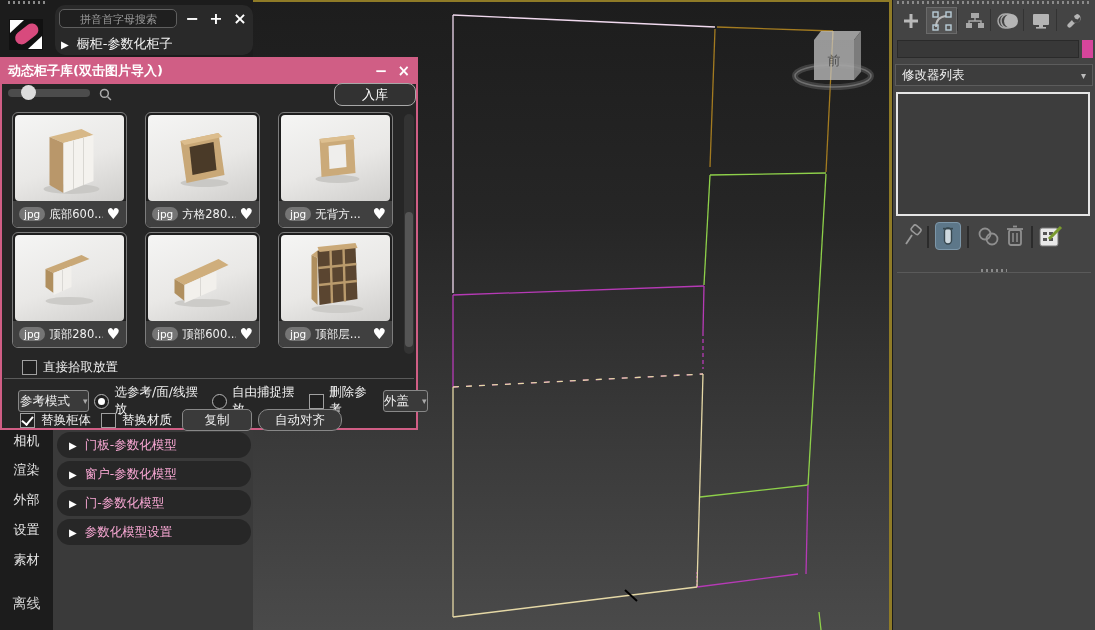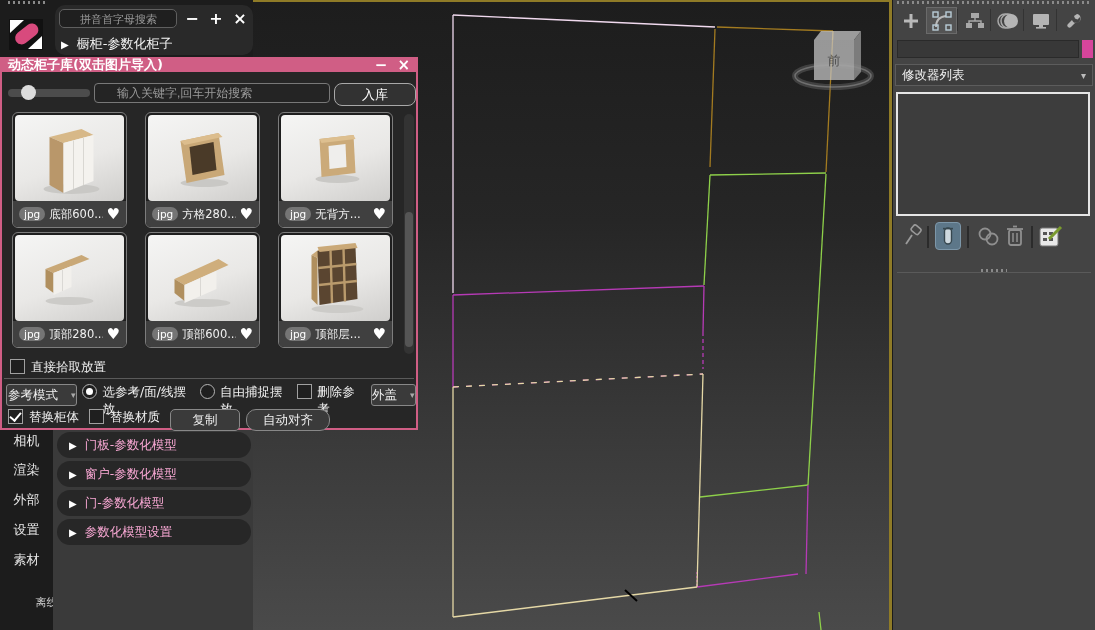--- a/index.html
+++ b/index.html
@@ -28,21 +28,21 @@
     border:1px solid #5f5f5f;border-radius:5px;color:#cfcfcf;font-size:11px;padding:0 4px 0 20px;box-sizing:border-box;}
   #mini-search::placeholder{color:#9a9a9a;}
   .wbtn{position:absolute;top:2px;width:22px;height:22px;color:#fff;font-size:16px;font-weight:bold;
     display:flex;align-items:center;justify-content:center;cursor:default;}
   #mini-cat{position:absolute;left:6px;top:30px;display:flex;align-items:center;gap:8px;}
   #mini-cat .arr{font-size:10px;color:#fff;}
   #mini-cat .lbl{font-size:13px;color:#f5f5f5;}
   
   #dialog{left:0;top:57px;width:418px;height:373px;background:#262626;
     border:2px solid #d05e85;box-sizing:border-box;}
-  #dlg-title{position:absolute;left:-2px;top:-2px;width:418px;height:15px;background:#d05e85;
+  #dlg-title{position:absolute;left:-2px;top:-2px;width:418px;height:27px;background:#d05e85;
     display:flex;align-items:center;padding:0 8px;box-sizing:border-box;}
   #dlg-title .t{font-size:13px;font-weight:bold;color:#fff;flex:1;}
   #dlg-title .b{color:#fff;font-weight:bold;font-size:15px;margin-left:10px;cursor:default;}
   #dlg-slider{position:absolute;left:6px;top:30px;width:82px;height:8px;background:#4c4c4c;border-radius:4px;}
   #dlg-knob{position:absolute;left:13px;top:-4px;width:15px;height:15px;border-radius:50%;background:#dcdcdc;}
   #dlg-search{position:absolute;left:92px;top:24px;width:236px;height:20px;background:#242424;
     border:1px solid #787878;border-radius:4px;color:#cfcfcf;font-size:12px;padding:0 6px 0 22px;box-sizing:border-box;}
   #dlg-search::placeholder{color:#9a9a9a;}
   #dlg-import{position:absolute;left:332px;top:24px;width:80px;height:21px;background:#323232;
     border:1px solid #a8a8a8;border-radius:8px;color:#fff;font-size:13px;display:flex;align-items:center;justify-content:center;}
@@ -55,21 +55,21 @@
   .badge{background:#757575;border-radius:7px;color:#fff;font-size:10.5px;padding:1px 5px;}
   .tname{font-size:11.5px;color:#f0f0f0;flex:1;white-space:nowrap;overflow:hidden;}
   .heart{color:#fff;font-size:15px;}
   #dlg-scroll{position:absolute;left:402px;top:55px;width:10px;height:240px;background:#333;border-radius:5px;}
   #dlg-thumb{position:absolute;left:1px;top:98px;width:8px;height:135px;background:#555;border-radius:4px;}
   .ck{width:13px;height:13px;border:1px solid #a0a0a0;background:#1f1f1f;display:inline-block;position:relative;flex:none;}
   .ck.checked::after{content:"";position:absolute;left:3px;top:0px;width:5px;height:9px;
     border:solid #fff;border-width:0 2px 2px 0;transform:rotate(40deg);}
   .radio{width:13px;height:13px;border:1px solid #b5b5b5;border-radius:50%;background:#1f1f1f;position:relative;flex:none;}
   .radio.sel::after{content:"";position:absolute;left:3px;top:3px;width:7px;height:7px;border-radius:50%;background:#fff;}
-  .row{position:absolute;display:flex;gap:6px;color:#f0f0f0;font-size:12.5px;}
+  .row{position:absolute;display:flex;align-items:center;gap:6px;color:#f0f0f0;font-size:12.5px;margin-left:12px;}
   .dbtn{background:#3a3a3a;border:1px solid #888;border-radius:3px;color:#f0f0f0;font-size:12.5px;
     display:flex;align-items:center;justify-content:center;gap:13px;height:22px;box-sizing:border-box;}
   .dbtn .dd{font-size:9px;color:#aaa;}
   #dlg-sep{position:absolute;left:2px;top:319px;width:410px;height:1px;background:#5a5a5a;}
   
   #cmd{left:893px;top:0;width:202px;height:630px;background:#444;}
   .tab{position:absolute;top:7px;width:31px;height:27px;display:flex;align-items:center;justify-content:center;}
   .tab.sel{background:#545454;border:1px solid #6a6a6a;box-sizing:border-box;}
   .tsep{position:absolute;top:9px;width:1px;height:22px;background:#333;}
   #name-input{position:absolute;left:4px;top:40px;width:182px;height:18px;background:#383838;
@@ -153,21 +153,21 @@
     <polygon points="1,1 15,1 1,14" fill="#fff"></polygon>
     <polygon points="33,30 19,30 33,17" fill="#fff"></polygon>
     <rect x="5" y="9" width="26" height="13" rx="6.5" fill="#d84a7d" transform="rotate(-38 17 15.5)"></rect>
   </svg>
 
   <div class="side-lbl" style="top:432px;">相机</div>
   <div class="side-lbl" style="top:461px;">渲染</div>
   <div class="side-lbl" style="top:491px;">外部</div>
   <div class="side-lbl" style="top:521px;">设置</div>
   <div class="side-lbl" style="top:551px;">素材</div>
-  <div class="side-lbl" style="top:595px;font-size:11px;color:#cfcfcf;margin-left:20px;">离线</div>
+  <div class="side-lbl" style="top:595px;font-size:14px;color:#cfcfcf;">离线</div>
 
   <div id="rollout-panel" class="abs">
     <div class="rollout" style="top:4px;">
       <span class="arr">▶</span>
       <span class="lbl">门板-参数化模型</span>
     </div>
     <div class="rollout" style="top:33px;">
       <span class="arr">▶</span>
       <span class="lbl">窗户-参数化模型</span>
     </div>
@@ -203,21 +203,20 @@
       <span class="b">×</span>
     </div>
 
     <div id="dlg-slider">
       <div id="dlg-knob"></div>
     </div>
     <svg class="abs" style="left:97px;top:29px;" width="13" height="13" viewBox="0 0 12 12">
       <circle cx="5" cy="5" r="3.6" fill="none" stroke="#aaa" stroke-width="1.4"></circle>
         <line x1="8" y1="8" x2="11" y2="11" stroke="#aaa" stroke-width="1.4"></line>
     </svg>
-    <input id="dlg-search" placeholder="输入关键字,回车开始搜索" style="">
     <div id="dlg-import" class="abs">入库</div>
 
     <div class="tile" style="left:10px;top:53px;">
       <div class="img">
         <svg width="109" height="86" viewBox="0 0 100 86">
           <ellipse cx="52" cy="74" rx="28" ry="5" fill="#c9c8c5"></ellipse>
           <polygon points="30,22 62,14 74,20 44,28" fill="#d7b888"></polygon>
           <polygon points="30,22 44,28 44,78 30,70" fill="#b9976a"></polygon>
           <polygon points="44,28 74,20 74,66 44,78" fill="#f4f2ee"></polygon>
           <line x1="54" y1="25.5" x2="54" y2="74" stroke="#d9d7d2" stroke-width="1"></line>

